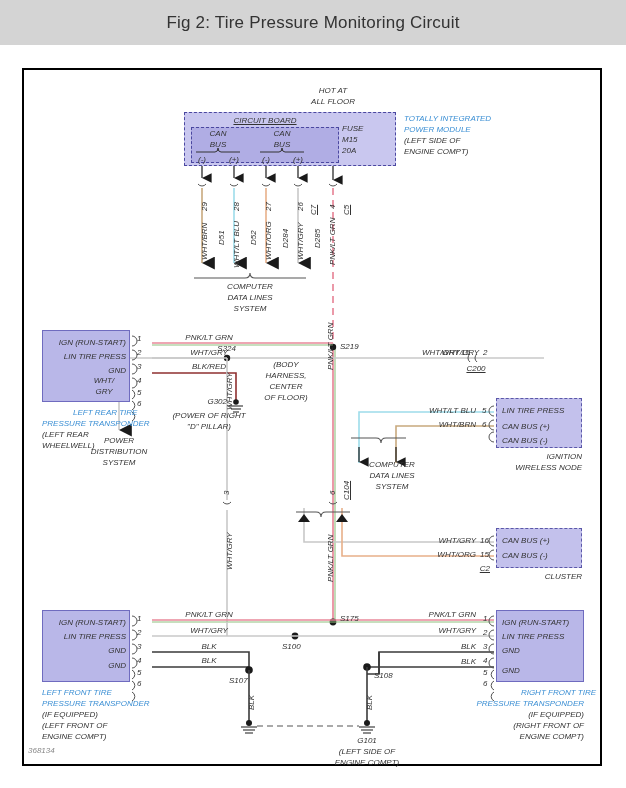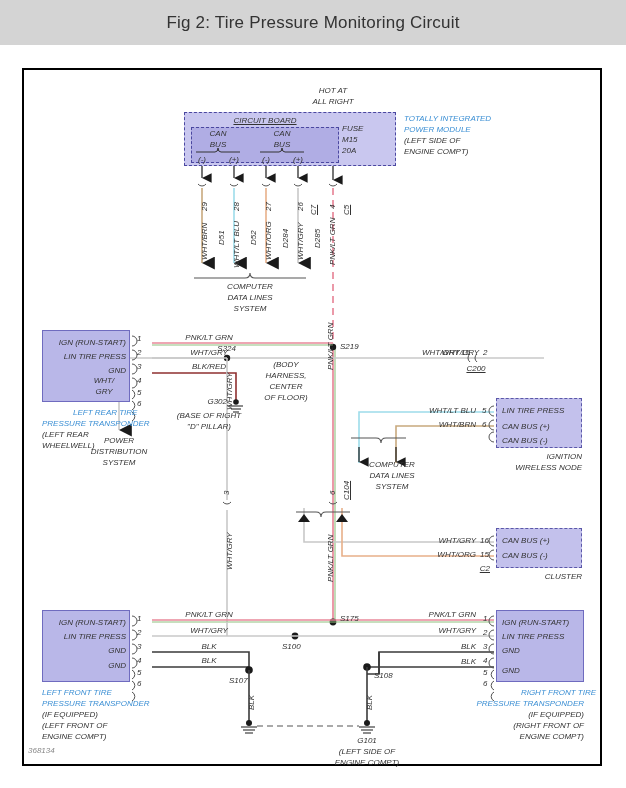--- a/index.html
+++ b/index.html
@@ -176,21 +176,21 @@
       <path d="M470,336 a5,5 0 0,0 0,10"></path>
       <path d="M470,350 a5,5 0 0,0 0,10"></path>
           <path d="M470,362 a5,5 0 0,0 0,10"></path>
 
       <path d="M470,466 a5,5 0 0,0 0,10"></path>
           <path d="M470,480 a5,5 0 0,0 0,10"></path>
     </g>
   </svg>
 
   <div class="t ctr" style="left:309px;top:16px;">HOT AT</div>
-  <div class="t ctr" style="left:309px;top:27px;">ALL RIGHT</div>
+  <div class="t ctr" style="left:309px;top:27px;">ALL FLOOR</div>
 
   <div class="t ctr" style="left:241px;top:46px;text-decoration:underline;">CIRCUIT BOARD</div>
   <div class="t ctr" style="left:194px;top:59px;">CAN</div>
   <div class="t ctr" style="left:194px;top:70px;">BUS</div>
   <div class="t ctr" style="left:258px;top:59px;">CAN</div>
   <div class="t ctr" style="left:258px;top:70px;">BUS</div>
   <div class="t ctr" style="left:178px;top:85px;">(-)</div>
   <div class="t ctr" style="left:210px;top:85px;">(+)</div>
   <div class="t ctr" style="left:242px;top:85px;">(-)</div>
   <div class="t ctr" style="left:274px;top:85px;">(+)</div>
@@ -239,21 +239,21 @@
   <div class="t" style="left:113px;top:264px;">1</div>
   <div class="t" style="left:113px;top:278px;">2</div>
   <div class="t" style="left:113px;top:292px;">3</div>
   <div class="t" style="left:113px;top:306px;">4</div>
   <div class="t" style="left:113px;top:318px;">5</div>
   <div class="t" style="left:113px;top:329px;">6</div>
   <div class="t ctr" style="left:185px;top:263px;">PNK/LT GRN</div>
   <div class="t ctr" style="left:185px;top:278px;">WHT/GRY</div>
   <div class="t ctr" style="left:185px;top:292px;">BLK/RED</div>
   <div class="t rt" style="left:203px;top:327px;">G302</div>
-  <div class="t ctr" style="left:185px;top:341px;">(BASE OF RIGHT</div>
+  <div class="t ctr" style="left:185px;top:341px;">(POWER OF RIGHT</div>
   <div class="t ctr" style="left:185px;top:352px;">"D" PILLAR)</div>
   <div class="t blue" style="left:18px;top:338px;padding-left:31px;">LEFT REAR TIRE</div>
   <div class="t blue" style="left:18px;top:349px;">PRESSURE TRANSPONDER</div>
   <div class="t" style="left:18px;top:360px;">(LEFT REAR</div>
   <div class="t" style="left:18px;top:371px;">WHEELWELL)</div>
 
   <div class="t" style="left:316px;top:272px;">S219</div>
   <div class="t vert" style="left:302px;top:300px;">PNK/LT GRN</div>
   <div class="t ctr" style="left:262px;top:290px;">(BODY</div>
   <div class="t ctr" style="left:262px;top:301px;">HARNESS,</div>

